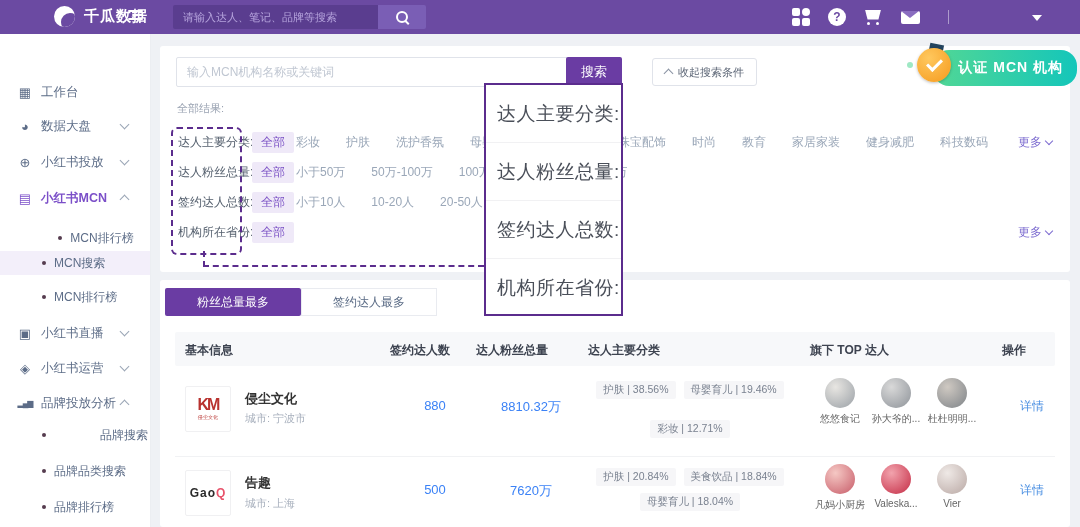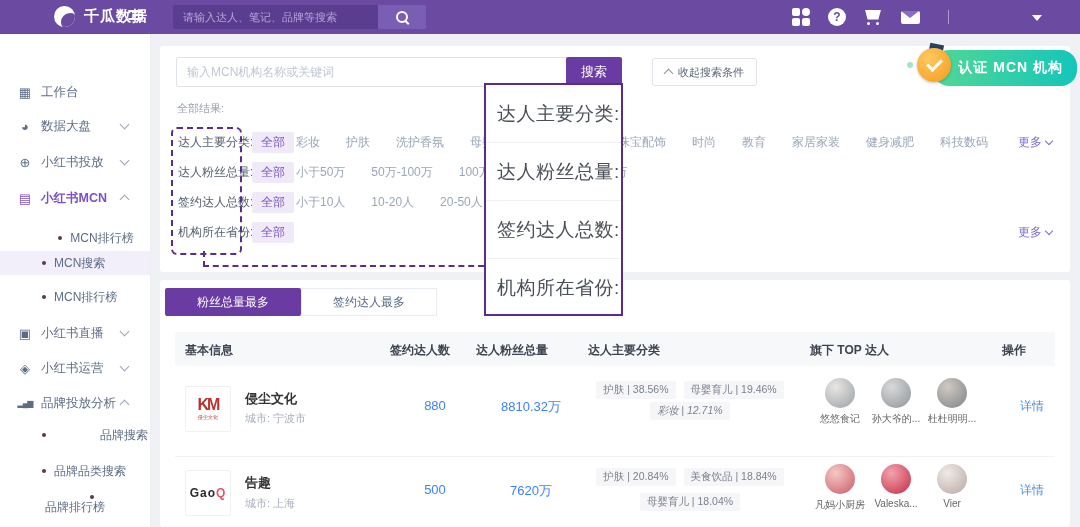--- a/index.html
+++ b/index.html
@@ -216,21 +216,21 @@
         <span class="chev up"></span>
       </div>
     <div class="side-sub" style="top:389px;gap:46px;">
         <span class="dot"></span>
         <span>品牌搜索</span>
       </div>
     <div class="side-sub" style="top:425px;">
         <span class="dot"></span>
         <span>品牌品类搜索</span>
       </div>
-    <div class="side-sub" style="top:461px;flex-direction:column;">
+    <div class="side-sub" style="top:461px;">
         <span class="dot"></span>
         <span>品牌排行榜</span>
       </div>
 
   </div>
 
   <div class="card1">
     <input class="mcn-input" placeholder="输入MCN机构名称或关键词" style="">
     <button class="search-btn">搜索</button>
     <button class="collapse-btn">
@@ -330,21 +330,21 @@
         <span class="logo-km-sub">侵尘文化</span>
       </div>
       <span class="org-name" style="top:22px;">侵尘文化</span>
       <span class="org-city" style="top:43px;">城市: 宁波市</span>
       <span class="cell-num" style="left:230px;width:90px;top:30px;">880</span>
       <span class="cell-num" style="left:316px;width:110px;top:30px;">8810.32万</span>
       <div class="tagline" style="top:13px;">
         <span class="tag">护肤 | 38.56%</span>
         <span class="tag">母婴育儿 | 19.46%</span>
       </div>
-      <div class="tagline" style="top:34px;font-style:italic;">
+      <div class="tagline" style="top:52px;">
         <span class="tag">彩妆 | 12.71%</span>
       </div>
       <div class="slot s0" style="left:652px;top:10px;">
           <div class="av"></div>
           <div class="av-name">悠悠食记</div>
         </div>
       <div class="slot s1" style="left:708px;top:10px;">
           <div class="av"></div>
           <div class="av-name">孙大爷的...</div>
         </div>

